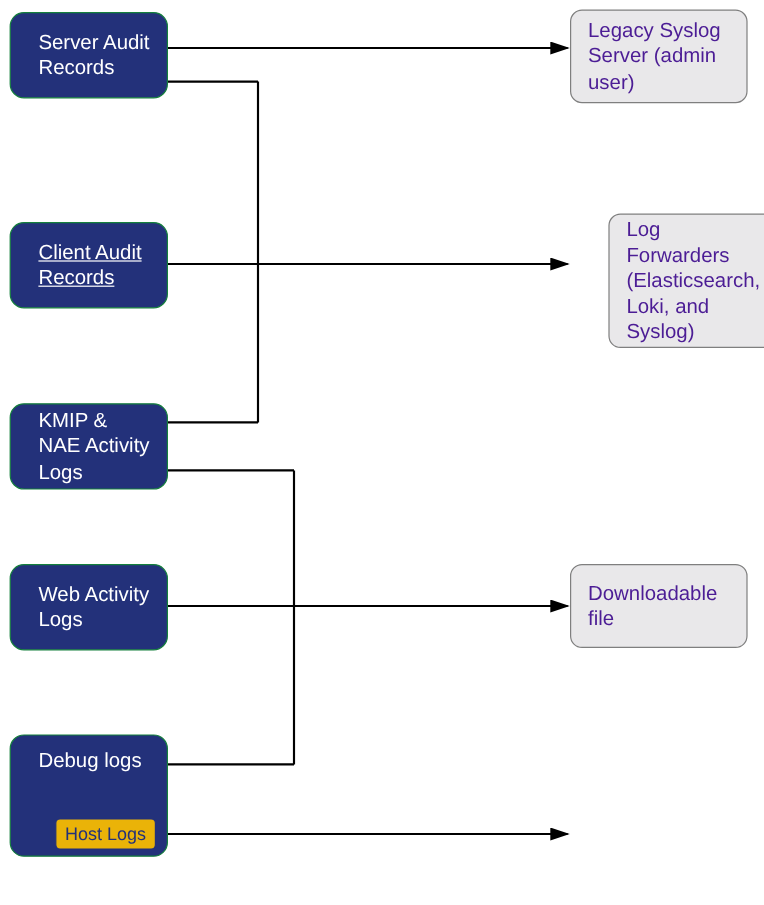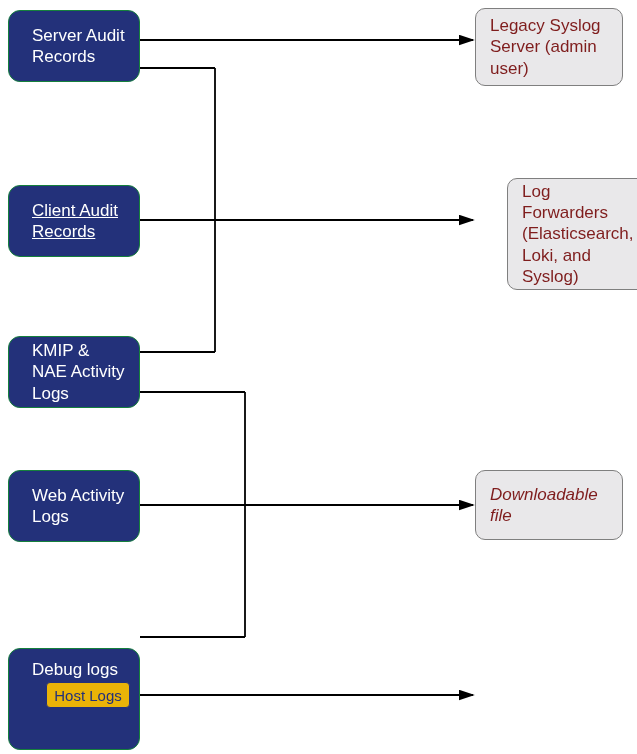--- a/index.html
+++ b/index.html
@@ -29,28 +29,28 @@
     background: #23317a;
     color: #ffffff;
     border: 1px solid #15803d;
     width: 132px;
     height: 72px;
     padding-left: 23px;
   }
   .source:nth-of-type(n) { border-radius: 12px; }
   .dest {
     background: #e9e8ea;
-    color: #7f1d1d;
+    color: #4c1d95;
     border: 1px solid #7f7f7f;
     width: 148px;
   }
   
   #dest-legacy { height: 78px; }
   #dest-forwarders { height: 112px; margin-left: 32px; }
-  #dest-file { height: 70px; justify-content: center; font-style: italic; }
+  #dest-file { height: 70px; justify-content: center; }
   #dest-syslog { height: 72px; }
 
   
   .source span { display:block; }
   .dest span { display:block; }
 
   
   
   #src-debug {
     height: 102px;
@@ -123,21 +123,21 @@
   </div>
 
   <div id="src-web" class="node source" style="left:8px; top:470px;">
     <span>Web Activity Logs</span>
   </div>
 
   <div id="src-kmip" class="node source" style="left:8px; top:336px;">
     <span>KMIP &amp; NAE Activity Logs</span>
   </div>
 
-  <div id="src-debug" class="node source" style="left:8px; top:612px;margin-top:36px;">
+  <div id="src-debug" class="node source" style="left:8px; top:612px;">
     <span>Debug logs</span>
   </div>
   <div id="host-logs" style="left:46px; top:682px;">
     <span>Host Logs</span>
   </div>
 
   <div id="dest-legacy" class="node dest" style="left:475px; top:8px;">
     <span>Legacy Syslog Server (admin user)</span>
   </div>
 

